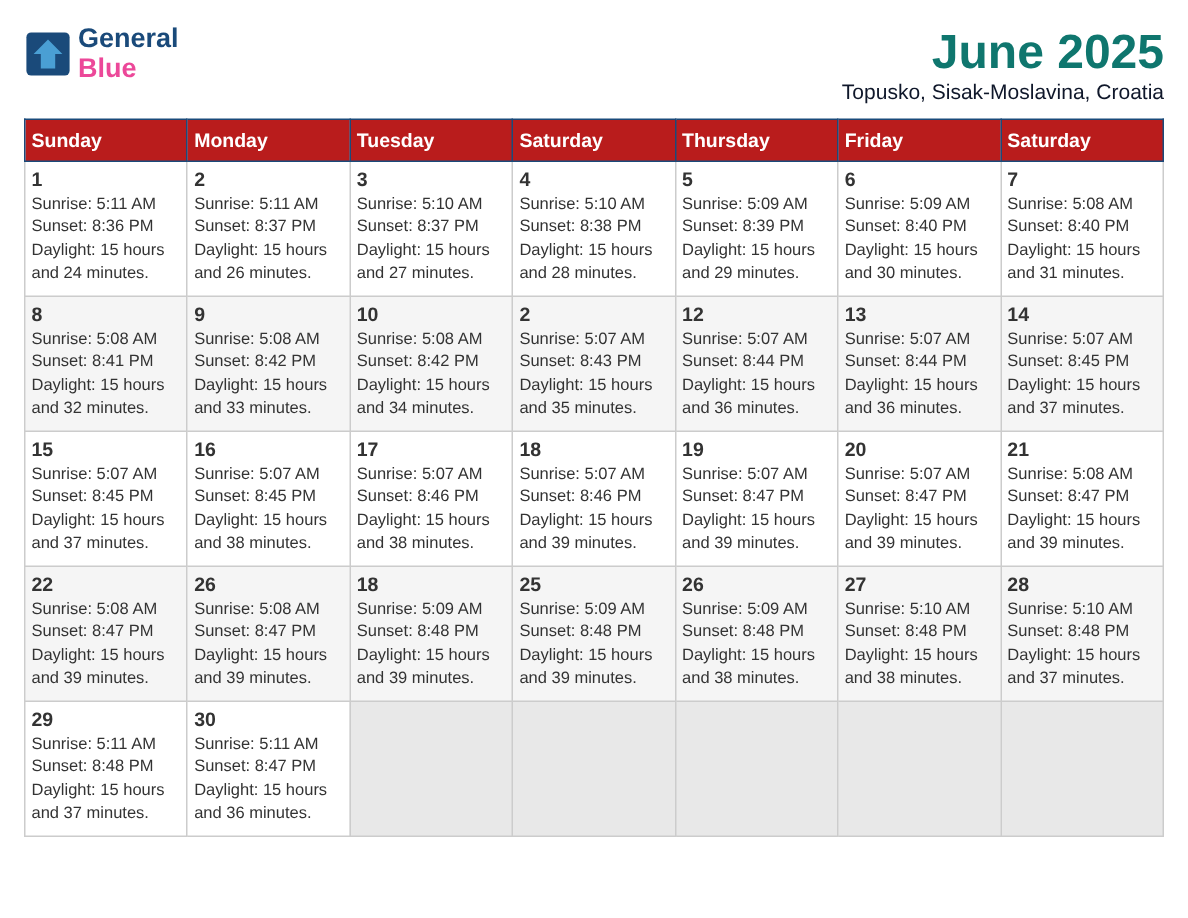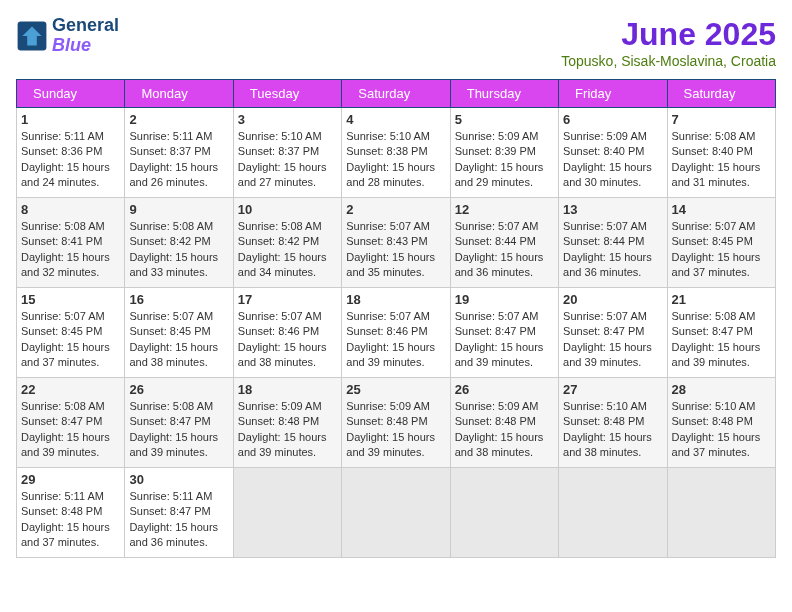--- a/index.html
+++ b/index.html
@@ -31,38 +31,38 @@
     .logo-icon {
       width: 32px;
       height: 32px;
     }
     .title-block {
       text-align: right;
     }
     .main-title {
       font-size: 32px;
       font-weight: bold;
-      color: #6d28d9;
+      color: #0f766e;
     }
     .subtitle {
       font-size: 14px;
-      color: #4d7c0f;
+      color: #0f172a;
     }
     .calendar {
       width: 100%;
       border-collapse: collapse;
       font-size: 11px;
     }
     .calendar thead th {
-      background: #d946ef;
+      background: #b91c1c;
       color: #fff;
-      padding: 6px 16px;
+      padding: 6px 4px;
       text-align: left;
       font-size: 13px;
-      font-weight: normal;
+      font-weight: bold;
       border: 1px solid #1a4a7a;
     }
     .calendar tbody td {
       vertical-align: top;
       border: 1px solid #ccc;
       padding: 4px;
       height: 90px;
       width: 108px;
       color: #333;
       background: #fff;
@@ -89,21 +89,21 @@
 <body>
 
 <div class="header">
   <div class="logo">
     <svg class="logo-icon" viewBox="0 0 40 40">
       <rect x="2" y="2" width="36" height="36" rx="4" fill="#1a4a7a"></rect>
       <polygon points="20,8 32,20 26,20 26,32 14,32 14,20 8,20" fill="#4a9fd4"></polygon>
     </svg>
     <div class="logo-text">
       <div>General</div>
-      <div style="color:#8b5cf6;font-style:italic;">Blue</div>
+      <div style="color:#ec4899;">Blue</div>
     </div>
   </div>
   <div class="title-block">
     <div class="main-title">June 2025</div>
     <div class="subtitle">Topusko, Sisak-Moslavina, Croatia</div>
   </div>
 </div>
 
 <table class="calendar">
   <thead>

